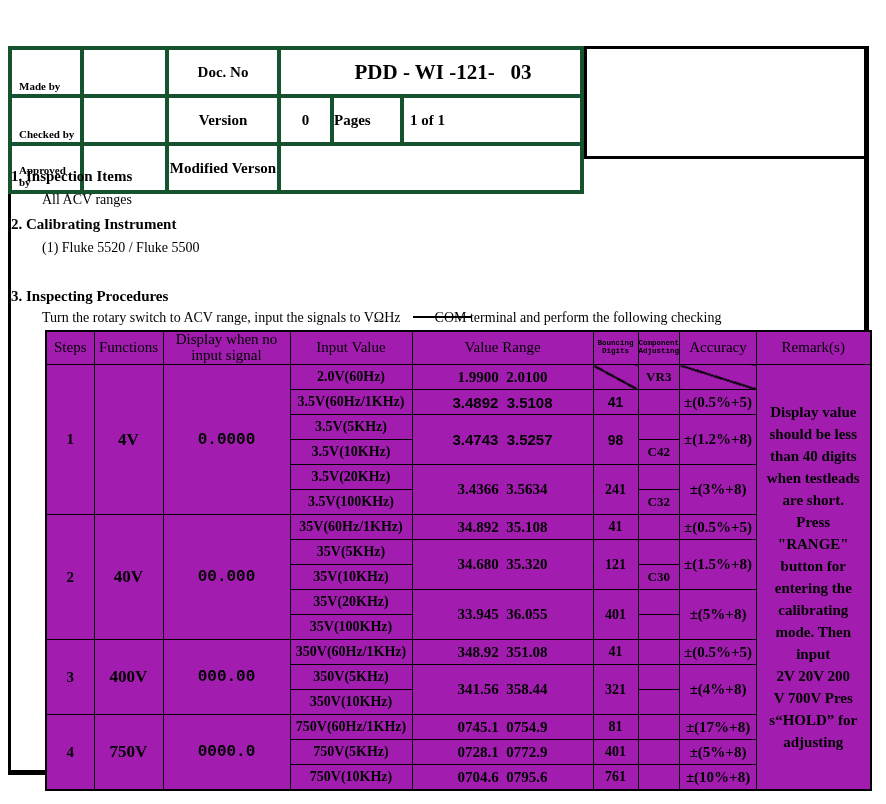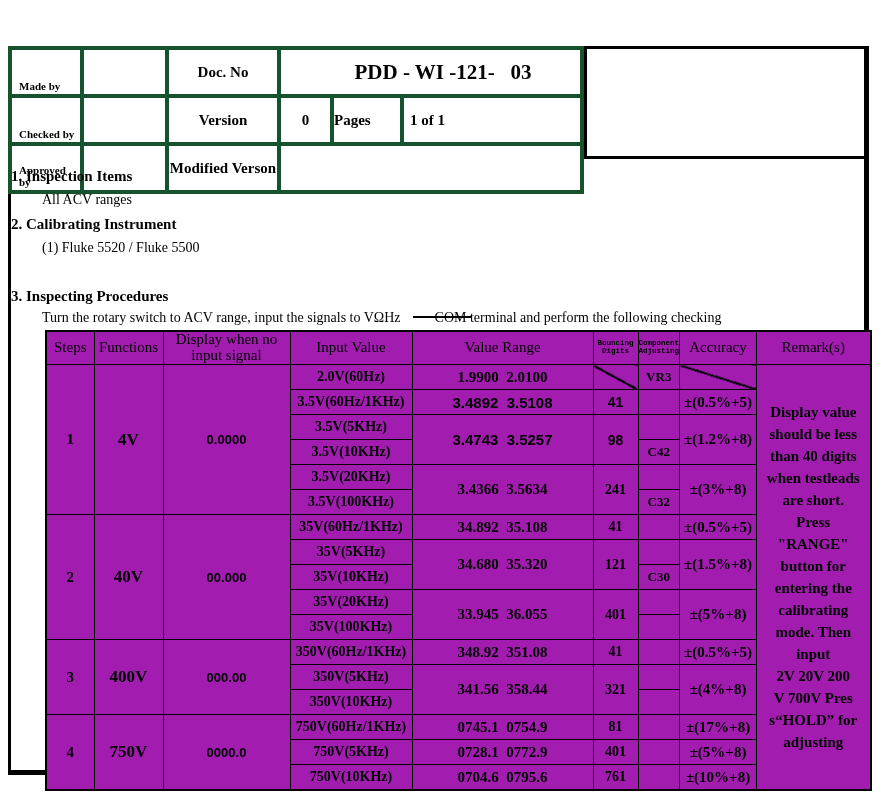--- a/index.html
+++ b/index.html
@@ -37,21 +37,21 @@
 
   
   .main-table{position:absolute;left:45px;top:330px;border-collapse:collapse;table-layout:fixed;background:#a21caf;}
   .main-table th,.main-table td{border:1px solid #000;padding:0;overflow:hidden;text-align:center;vertical-align:middle;}
   .main-table{border:2px solid #000;}
   .main-table th{font-weight:normal;font-size:15px;height:32px;white-space:pre-line;line-height:1.05;}
   .main-table th.th-small{font-size:7.5px;font-weight:bold;font-family:Liberation Mono, monospace;}
   .main-table td{font-weight:bold;height:24px;}
   .c-step{font-size:15px;}
   .c-func{font-size:17px;}
-  .c-disp{font-family:Liberation Sans, sans-serif;font-size:13px;}
+  .c-disp{font-family:Liberation Mono, monospace;font-size:16px;}
   .c-input{font-size:14px;white-space:pre;}
   .c-range{font-size:15px;white-space:pre;}
   .c-bounce{font-size:14px;}
   .c-comp{font-size:13px;}
   .c-acc{font-size:15px;white-space:pre;}
   .c-remark{font-size:15px;line-height:22px;white-space:pre-line;vertical-align:middle;padding:0 2px;}
   .sans{font-family:"Liberation Sans",sans-serif;}
   .slash{background:linear-gradient(to top right,transparent calc(50% - 1px),#000 calc(50% - 1px),#000 calc(50% + 1px),transparent calc(50% + 1px));}
 </style>
 </head>

